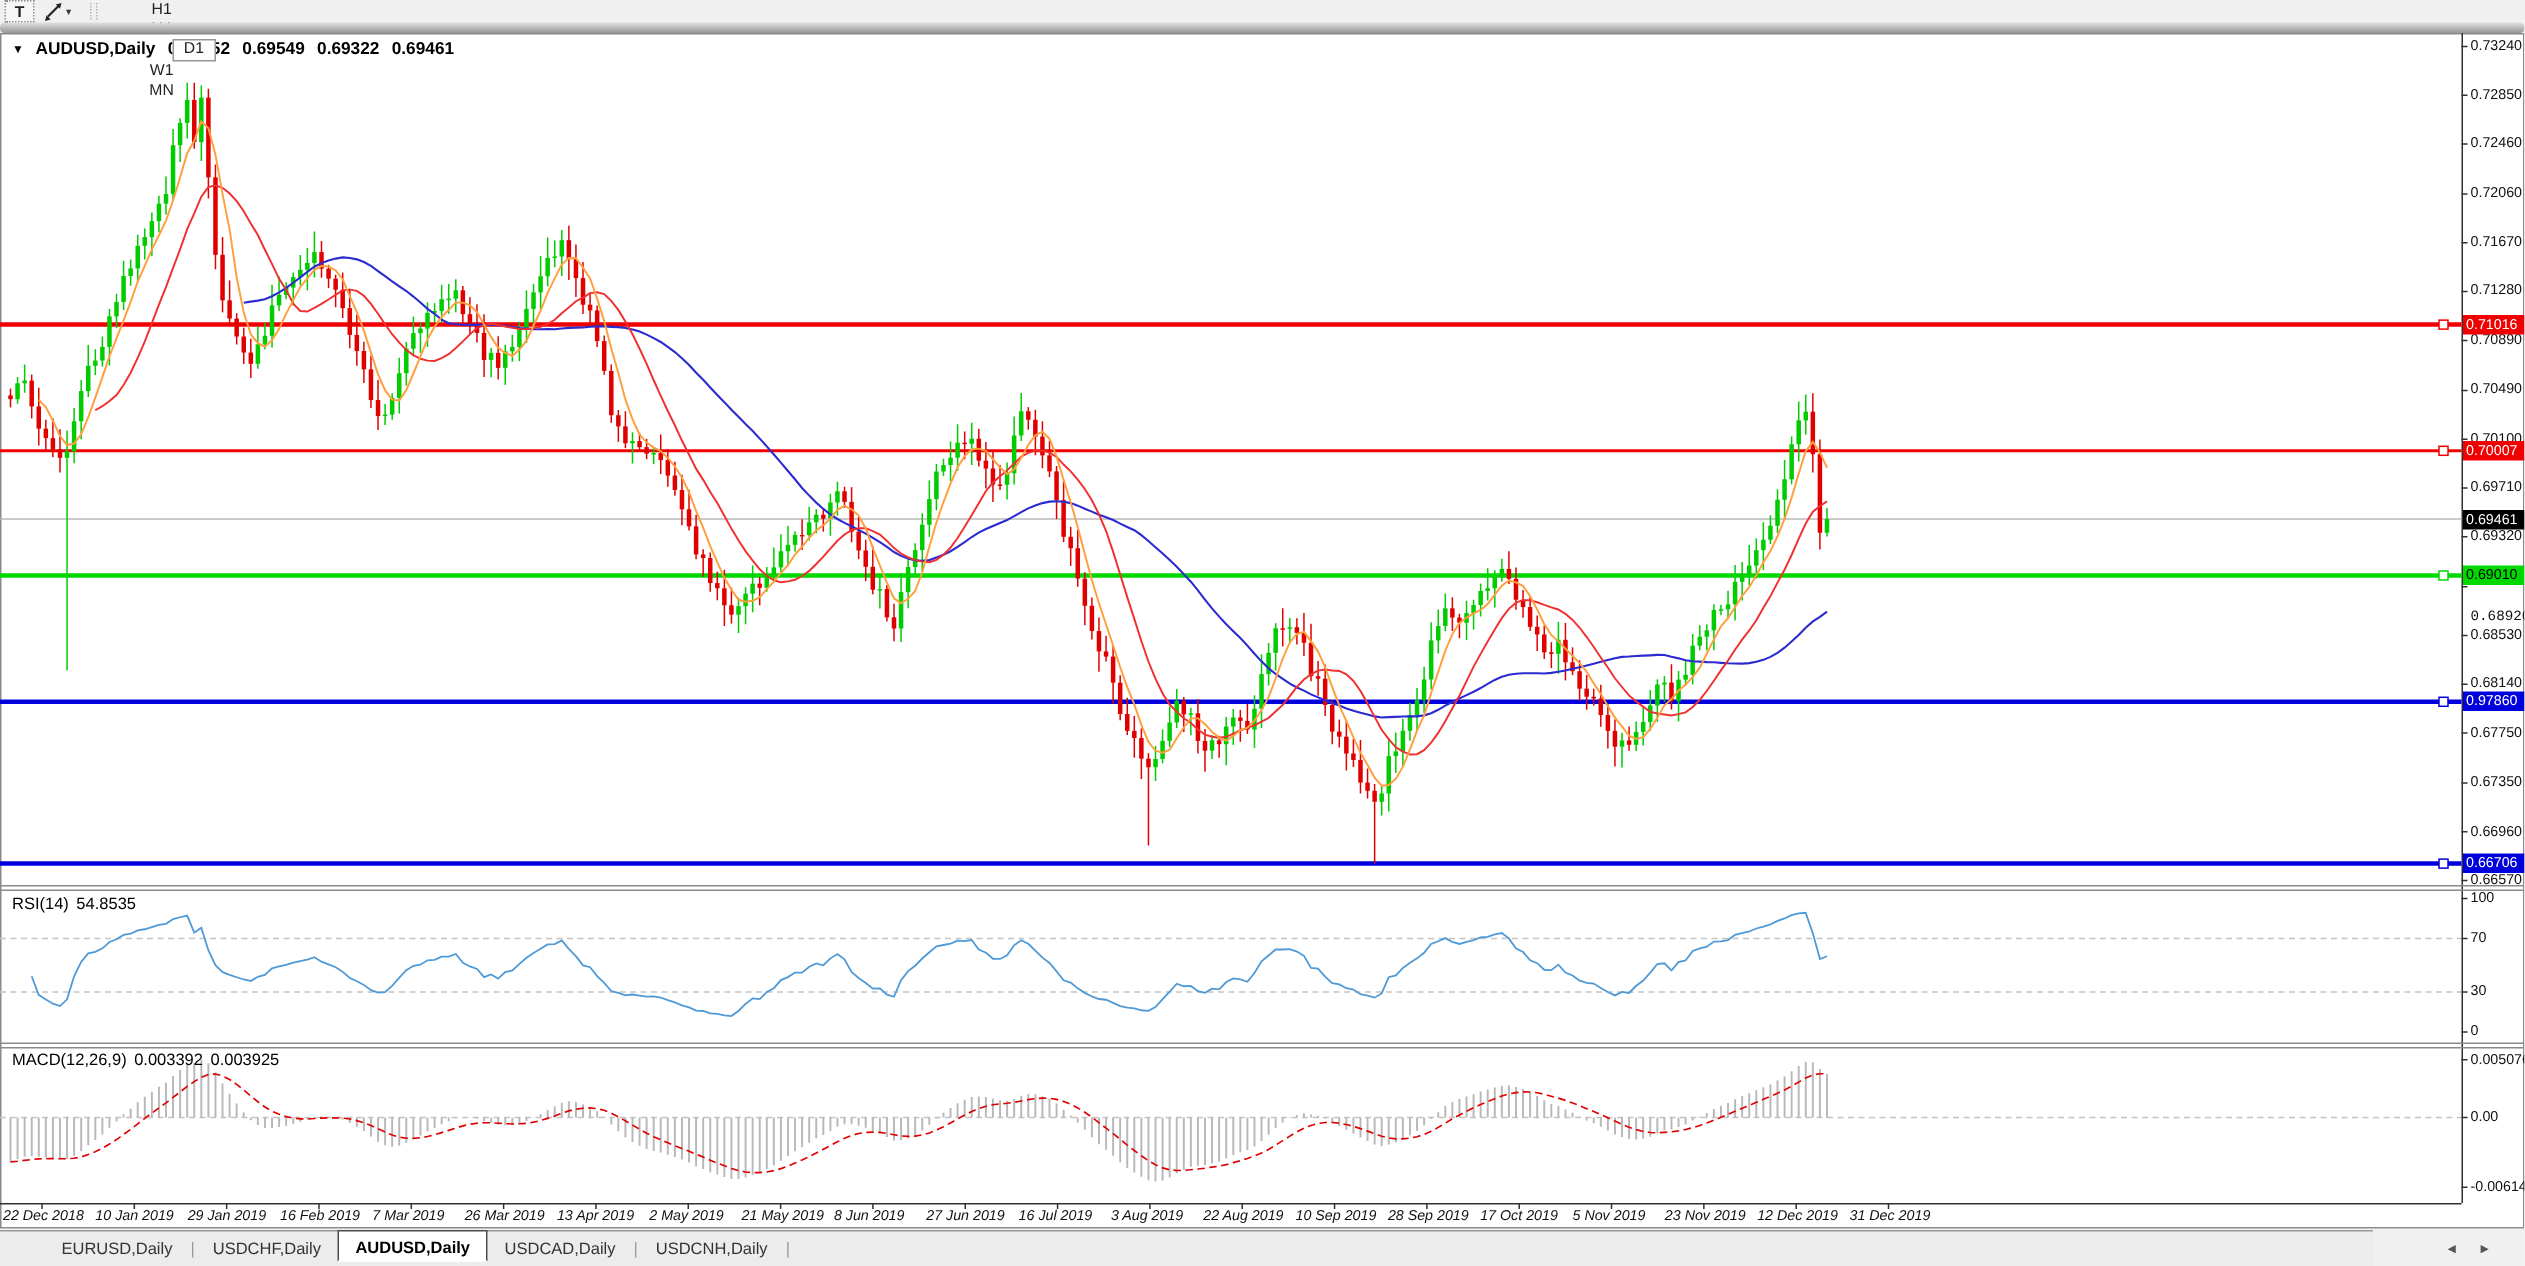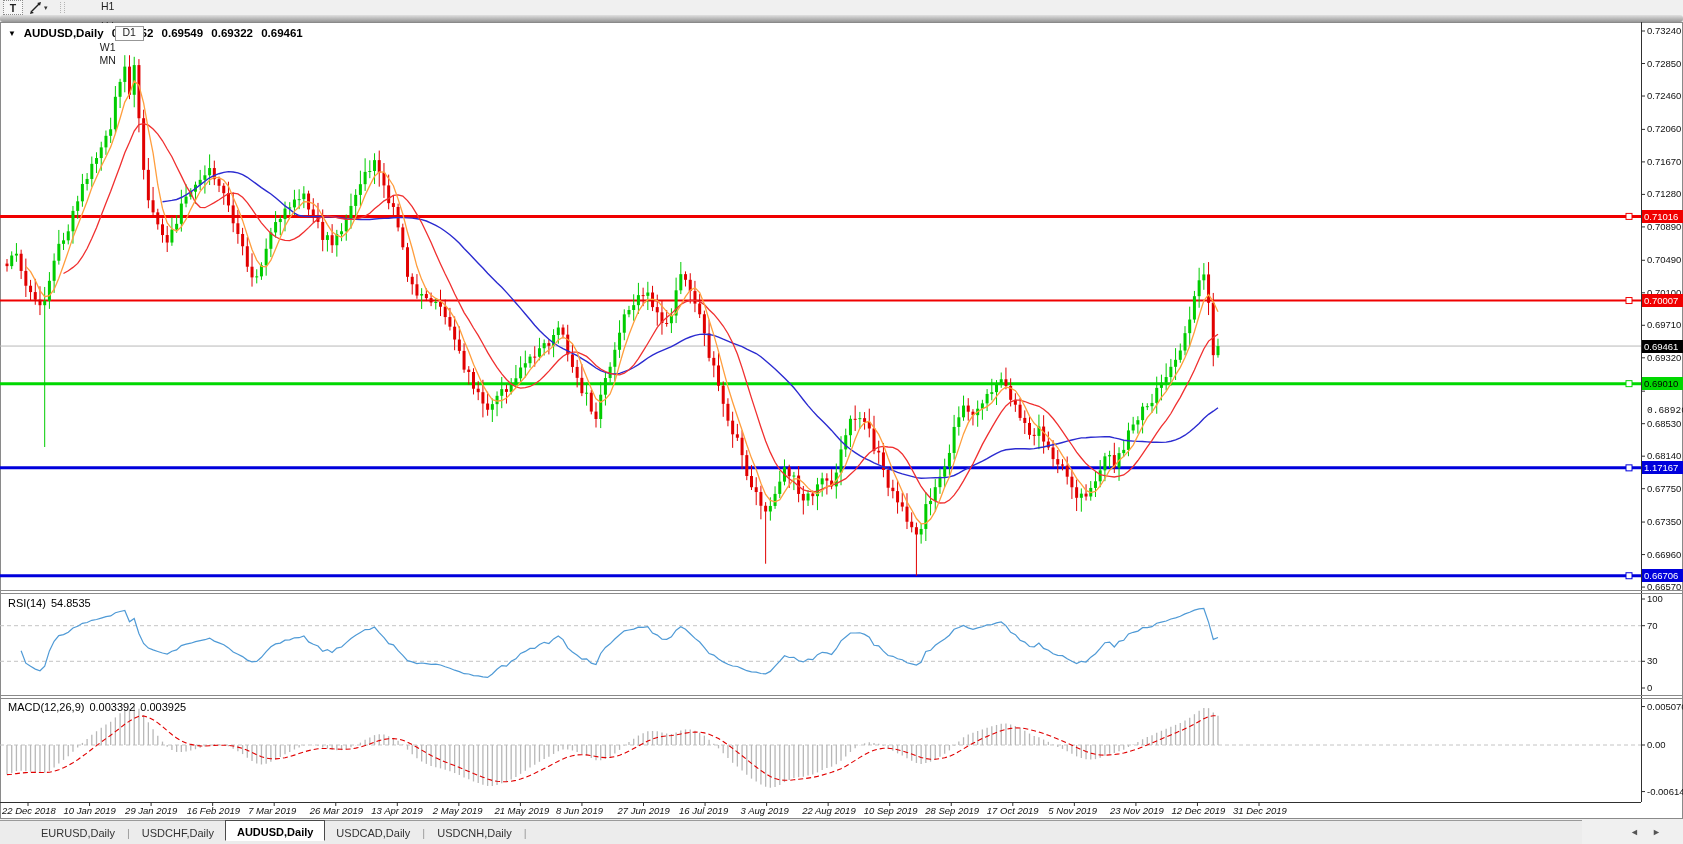--- a/index.html
+++ b/index.html
@@ -1007,21 +1007,21 @@
       <div class="datelbl" style="left: 863.7px; top: 805px;">10 Sep 2019</div>
       <div class="datelbl" style="left: 925.25px; top: 805px;">28 Sep 2019</div>
       <div class="datelbl" style="left: 986.8px; top: 805px;">17 Oct 2019</div>
       <div class="datelbl" style="left: 1048.35px; top: 805px;">5 Nov 2019</div>
       <div class="datelbl" style="left: 1109.9px; top: 805px; text-align: center;">23 Nov 2019</div>
       <div class="datelbl" style="left: 1171.45px; top: 805px;">12 Dec 2019</div>
       <div class="datelbl" style="left: 1233px; top: 805px;">31 Dec 2019</div>
       <div class="badge" style="left: 1642px; top: 209.915px; background: rgb(240, 0, 0); color: rgb(255, 255, 255);">0.71016</div>
       <div class="badge" style="left: 1642px; top: 294.035px; background: rgb(240, 0, 0); color: rgb(255, 255, 255);">0.70007</div>
       <div class="badge" style="left: 1642px; top: 377.155px; background: rgb(0, 216, 0); color: rgb(0, 0, 0);">0.69010</div>
-      <div class="badge" style="left: 1642px; top: 461.359px; background: rgb(0, 0, 220); color: rgb(255, 255, 255);">1.17167</div>
+      <div class="badge" style="left: 1642px; top: 461.359px; background: rgb(0, 0, 220); color: rgb(255, 255, 255);">0.97860</div>
       <div class="badge" style="left: 1642px; top: 569.24px; background: rgb(0, 0, 220); color: rgb(255, 255, 255);">0.66706</div>
       <div class="badge" style="left: 1642px; top: 339.555px; background: rgb(0, 0, 0); color: rgb(255, 255, 255);">0.69461</div>
     </div>
 
   <div class="tabbar">
     <span id="tabs" style="display:flex;align-items:center;">
         <span class="tab">EURUSD,Daily</span>
         <span class="tabsep">|</span>
         <span class="tab">USDCHF,Daily</span>
         <span class="tab active">AUDUSD,Daily</span>

